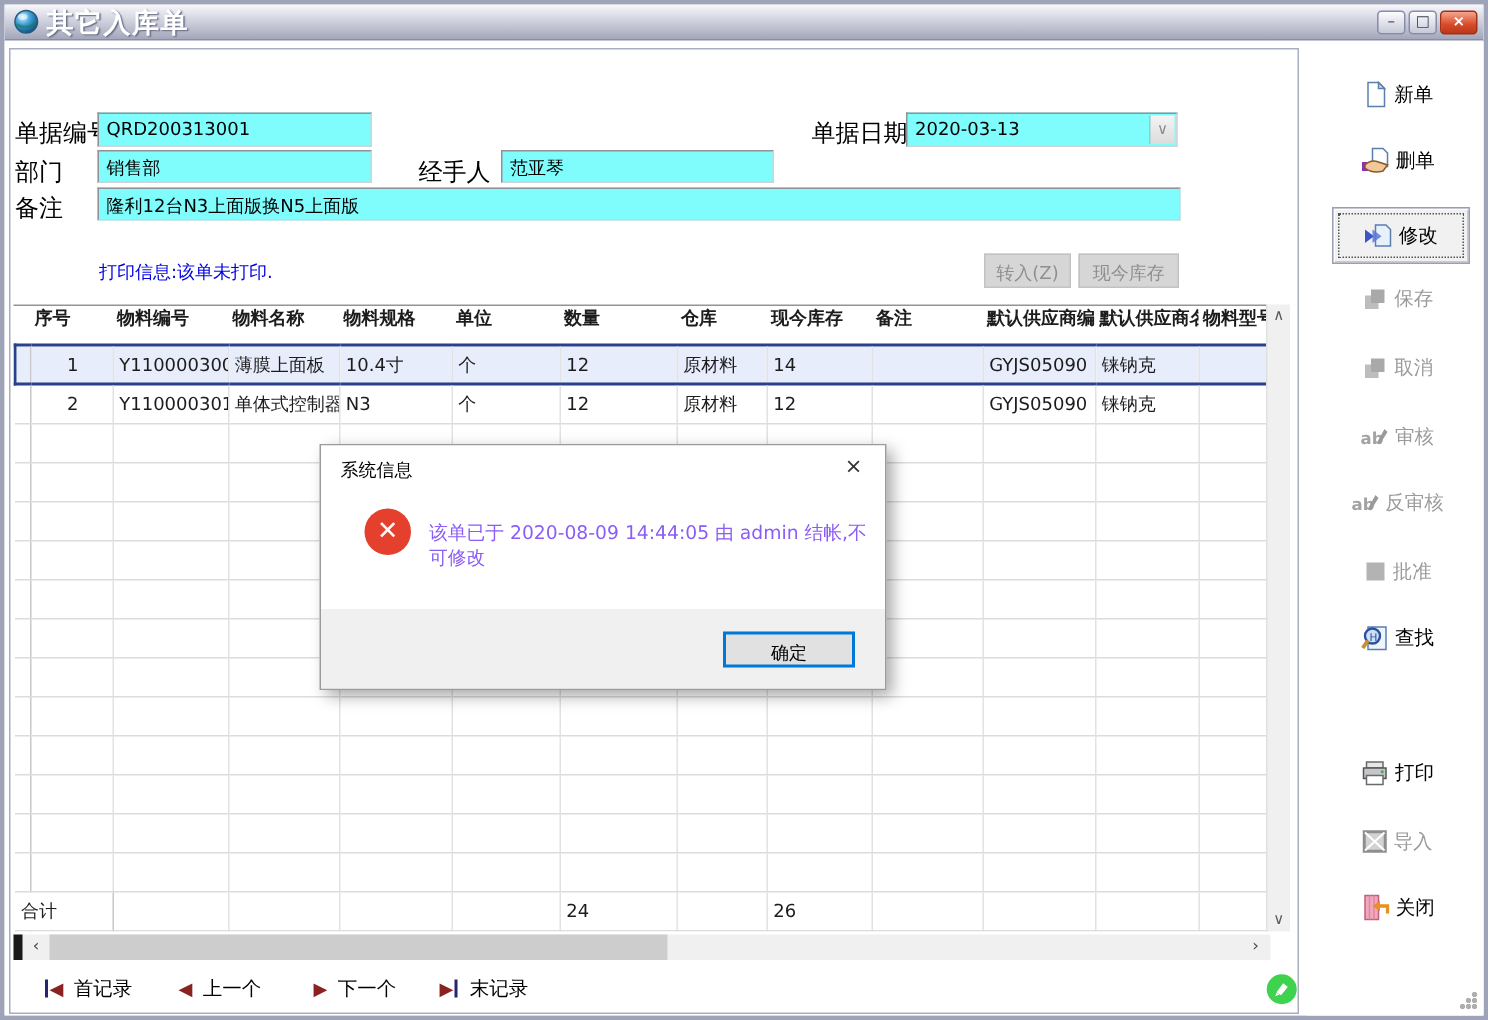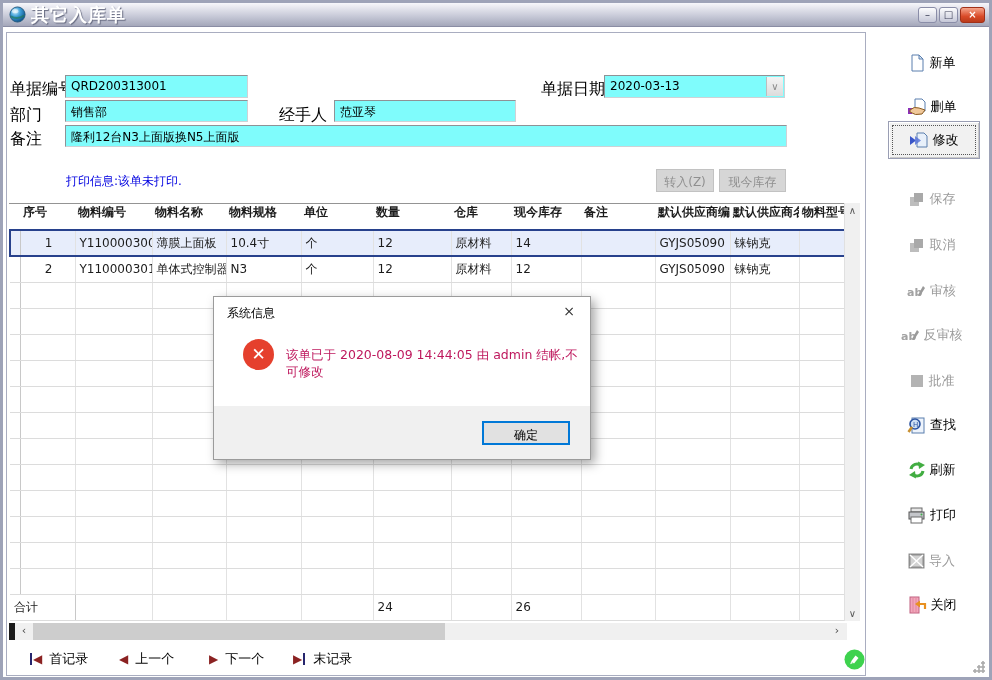--- a/index.html
+++ b/index.html
@@ -71,21 +71,21 @@
   .nav-tri { color:#8b2222; font-size:12px; line-height:12px; }
   .nav-vbar { width:2px; height:12px; background:#26266e; margin:0 1px; }
   .nav-item .nav-label { margin-left:7px; }
 
   
   .sidebar { position:absolute; left:868px; top:0; width:121px; height:650px; background:#fff; }
   .side-btn { position:absolute; left:0; width:100%; height:26px; display:flex;
     align-items:center; justify-content:center; font-size:13px; color:#000; gap:4px; }
   .side-btn.disabled { color:#9b9b9b; }
   .side-btn svg { flex:0 0 auto; }
-  .focus-box { position:absolute; left:17px; top:93px; width:92px; height:38px;
+  .focus-box { position:absolute; left:17px; top:110px; width:92px; height:38px;
     background:#f1f1f1; border:1px solid #9a9eb4;
     box-shadow:inset 1px 1px 0 #fff, inset -1px -1px 0 #c9c9c9;font-family:Liberation Serif, serif; }
   .focus-box .dotted { position:absolute; left:3px; top:3px; right:3px; bottom:3px;
     border:1px dotted #555; display:flex; align-items:center; justify-content:center;
     font-size:13px; gap:5px; }
 
   .status-ok { position:absolute; left:841px; top:621px; width:21px; height:21px; }
   .resize-grip { position:absolute; right:4px; bottom:4px; width:12px; height:12px;
     background:
       radial-gradient(circle at 10px 2px,#aeaeae 1.5px,transparent 2px),
@@ -97,21 +97,21 @@
 
   
   .dialog { position:absolute; left:210px; top:293px; width:378px; height:164px;
     background:#fff; border:1px solid #9b9b9b; box-shadow:4px 4px 10px rgba(0,0,0,.35); z-index:50; }
   .dlg-title { position:absolute; left:0; top:0; right:0; height:28px; background:#fff;
     font-size:12px; color:#000; padding:8px 0 0 13px; }
   .dlg-close { position:absolute; right:12px; top:6px; font-size:14px; color:#333; width:18px; text-align:center; }
   .dlg-body { position:absolute; left:0; top:28px; right:0; height:83px; background:#fff; }
   .err-icon { position:absolute; left:29px; top:14px; width:31px; height:31px; border-radius:50%;
     background:#e5402d; color:#fff; font-size:17px; font-weight:bold; text-align:center; line-height:30px; }
-  .dlg-msg { position:absolute; left:72px; top:22px; right:10px; font-size:12.5px; color:#be185d; }
+  .dlg-msg { position:absolute; left:72px; top:22px; right:10px; font-size:12.5px; color:#8b5cf6; }
   .dlg-footer { position:absolute; left:0; bottom:0; right:0; height:53px; background:#f0f0f0; }
   .ok-btn { position:absolute; right:20px; top:15px; width:88px; height:24px;
     background:#e1e1e1; border:2px solid #0078d7; font-size:12px; text-align:center; padding-top:4px; }
 </style>
 </head>
 <body>
 
 <div class="window">
 
   <div class="titlebar">
@@ -532,29 +532,20 @@
       </div>
       <div class="side-btn" style="top:384px;">
         <svg width="19" height="19" viewBox="0 0 19 19">
           <rect x="5" y="2" width="12" height="15" fill="#eef4fc" stroke="#5a7fae"></rect>
           <circle cx="8" cy="8" r="5" fill="#cfe0f4" stroke="#2a52a0" stroke-width="1.6"></circle>
           <line x1="5" y1="11" x2="1.5" y2="16" stroke="#c89030" stroke-width="2.6"></line>
           <text x="6" y="11" font-size="7" fill="#2a52a0">H</text>
           </svg>
         <span>查找</span>
       </div>
-      <div class="side-btn" style="top:429px;">
-        <svg width="18" height="18" viewBox="0 0 18 18">
-          <path d="M3 8 A6 6 0 0 1 13 4.6" stroke="#42ad42" stroke-width="3" fill="none"></path>
-          <polygon points="10,0.5 17,4 11,8" fill="#42ad42"></polygon>
-          <path d="M15 10 A6 6 0 0 1 5 13.4" stroke="#42ad42" stroke-width="3" fill="none"></path>
-          <polygon points="8,17.5 1,14 7,10" fill="#42ad42"></polygon>
-          </svg>
-        <span>刷新</span>
-      </div>
       <div class="side-btn" style="top:474px;">
         <svg width="19" height="17" viewBox="0 0 19 17">
           <rect x="4" y="1" width="11" height="4" fill="#e6e6e6" stroke="#6a6a6a"></rect>
           <rect x="2" y="5" width="15" height="7" fill="#c4c6ca" stroke="#555"></rect>
           <rect x="4" y="10" width="11" height="6" fill="#fff" stroke="#6a6a6a"></rect>
           <circle cx="14.5" cy="7.5" r="1" fill="#3fae49"></circle>
           </svg>
         <span>打印</span>
       </div>
       <div class="side-btn disabled" style="top:520px;">

